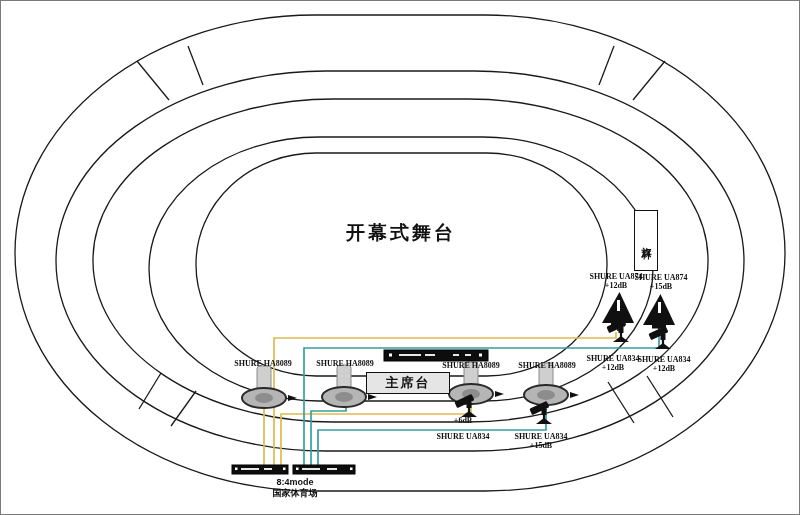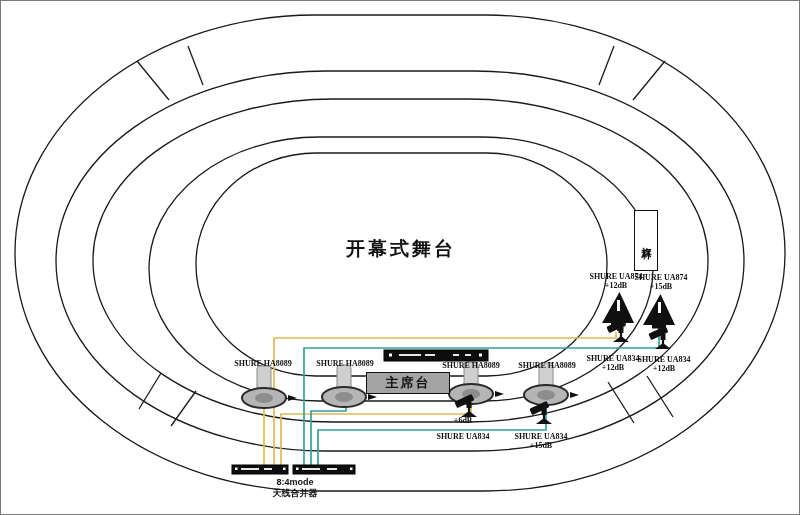--- a/index.html
+++ b/index.html
@@ -10,21 +10,21 @@
   }
   svg.layer{position:absolute;left:0;top:0;width:798px;height:513px;}
   .lbl{position:absolute;transform:translateX(-50%);white-space:nowrap;
        font-weight:bold;text-align:center;line-height:1;}
   .title{font-size:21px;font-family:"Liberation Serif",serif;letter-spacing:4px;}
   .stage{font-size:19px;font-family:"Liberation Serif",serif;letter-spacing:3px;}
   .tiny{font-size:8px;font-family:"Liberation Serif",serif;letter-spacing:0;}
   .combiner-lbl{font-size:9px;font-family:Liberation Sans, sans-serif;}
   .rostrum{
     position:absolute;left:365px;top:371px;width:82px;height:20px;
-    border:1.4px solid #111;background:#a3a3a3;display:flex;
+    border:1.4px solid #111;background:#e5e5e5;display:flex;
     align-items:center;justify-content:center;
     font-size:13px;font-weight:bold;font-family:"Liberation Serif",serif;letter-spacing:2px;
   }
   .flagpole{
     position:absolute;left:633px;top:209px;width:22px;height:59px;
     border:1.4px solid #111;background:#fff;display:flex;
     align-items:center;justify-content:center;
     writing-mode:vertical-rl;font-size:10px;font-weight:bold;
     font-family:"Liberation Serif",serif;letter-spacing:2px;
   }
@@ -159,21 +159,21 @@
         <rect x="295" y="466.5" width="2.5" height="2.5" fill="#fff"></rect>
         <rect x="349" y="466.5" width="2.5" height="2.5" fill="#fff"></rect>
         <g fill="#e6e6e6">
           <rect x="301" y="467" width="18" height="2"></rect>
             <rect x="326" y="467" width="10" height="2"></rect>
         </g>
       </g>
     </g>
   </svg>
 
-  <div class="lbl stage" style="left:400px;top:222px;margin-top:16px;">开幕式舞台</div>
+  <div class="lbl stage" style="left:400px;top:222px;">开幕式舞台</div>
 
   <div class="rostrum">主席台</div>
   <div class="flagpole">旗杆</div>
 
   <div class="lbl tiny" style="left:262px;top:359px;">SHURE HA8089</div>
   <div class="lbl tiny" style="left:344px;top:359px;">SHURE HA8089</div>
   <div class="lbl tiny" style="left:470px;top:361px;">SHURE HA8089</div>
   <div class="lbl tiny" style="left:546px;top:361px;">SHURE HA8089</div>
 
   <div class="lbl tiny" style="left:615px;top:272px;">SHURE UA874</div>
@@ -185,15 +185,15 @@
   <div class="lbl tiny" style="left:462px;top:416px;">+6dB</div>
   <div class="lbl tiny" style="left:540px;top:432px;">SHURE UA834</div>
   <div class="lbl tiny" style="left:540px;top:441px;">+15dB</div>
 
   <div class="lbl tiny" style="left:612px;top:354px;">SHURE UA834</div>
   <div class="lbl tiny" style="left:612px;top:363px;">+12dB</div>
   <div class="lbl tiny" style="left:663px;top:355px;">SHURE UA834</div>
   <div class="lbl tiny" style="left:663px;top:364px;">+12dB</div>
 
   <div class="lbl combiner-lbl" style="left:294px;top:477px;">8:4mode</div>
-  <div class="lbl combiner-lbl" style="left:294px;top:488px;">天线合并器</div>
+  <div class="lbl combiner-lbl" style="left:294px;top:488px;">国家体育场</div>
 
 </div>
 
 </body></html>

